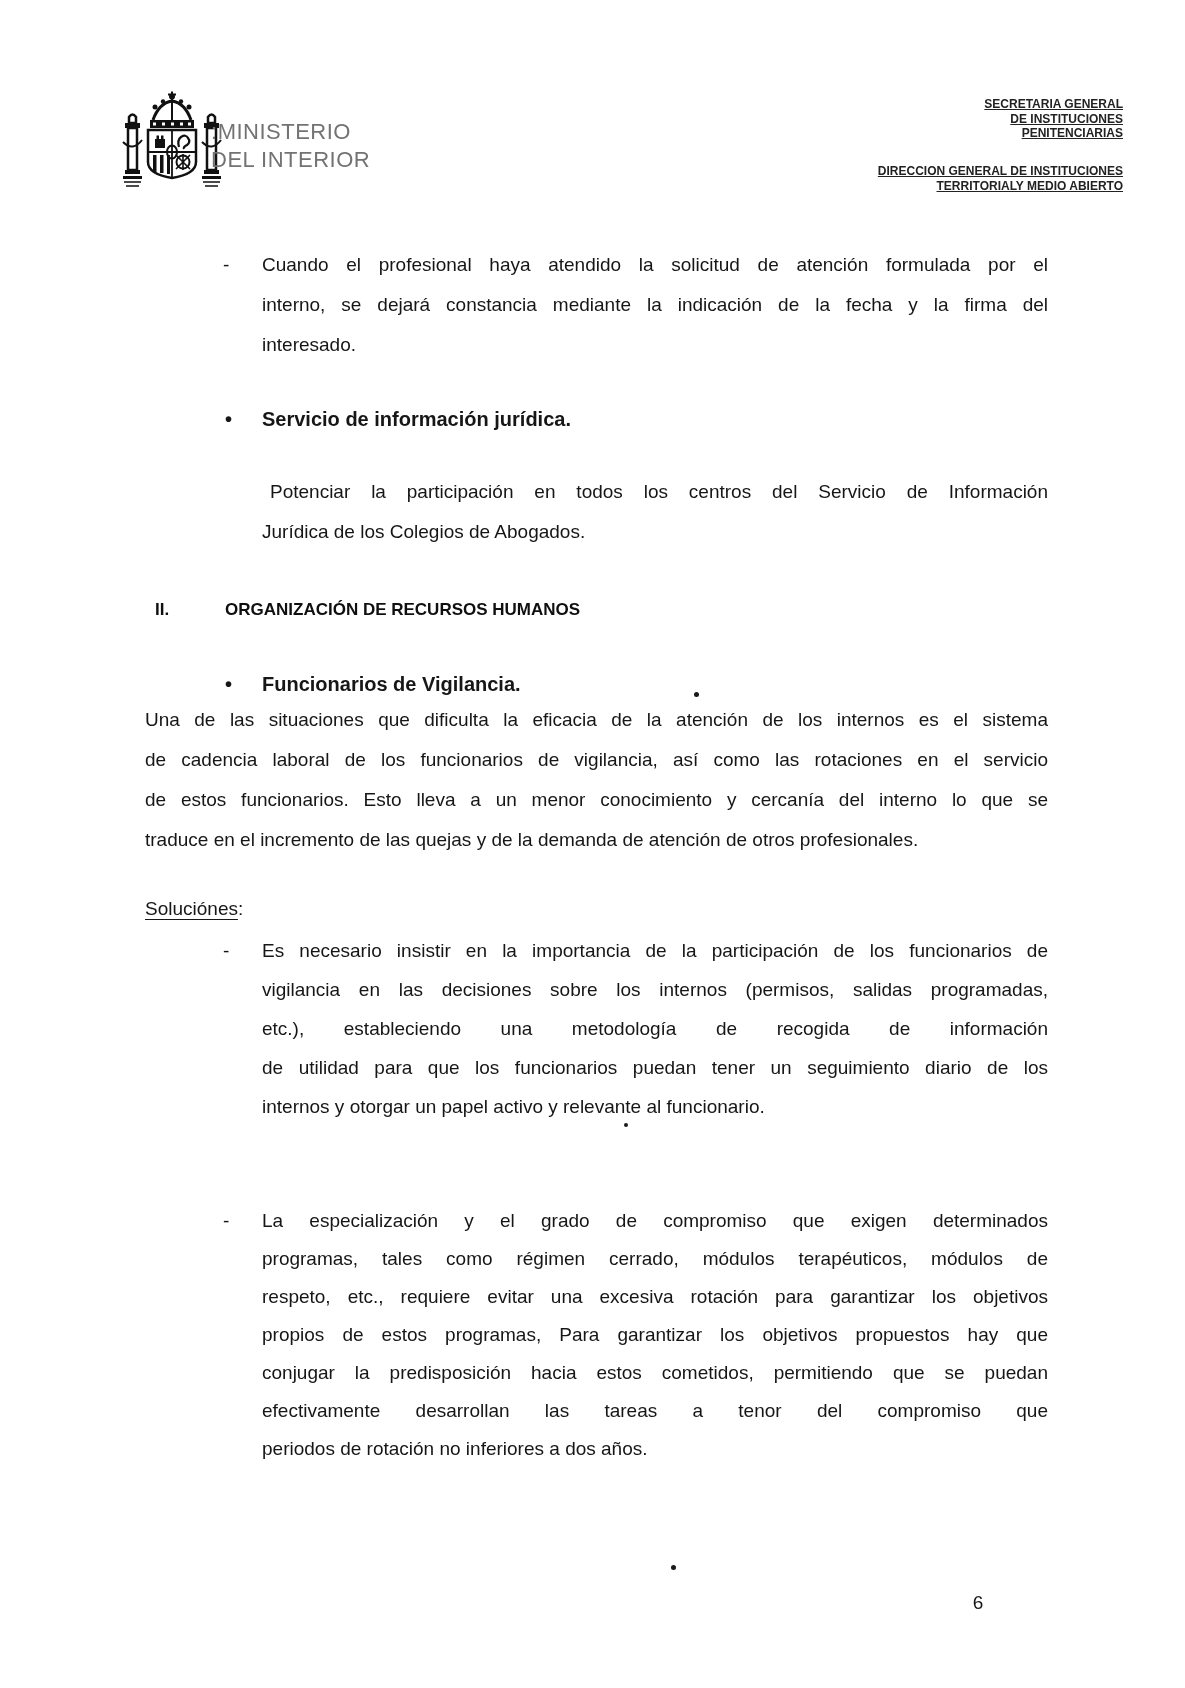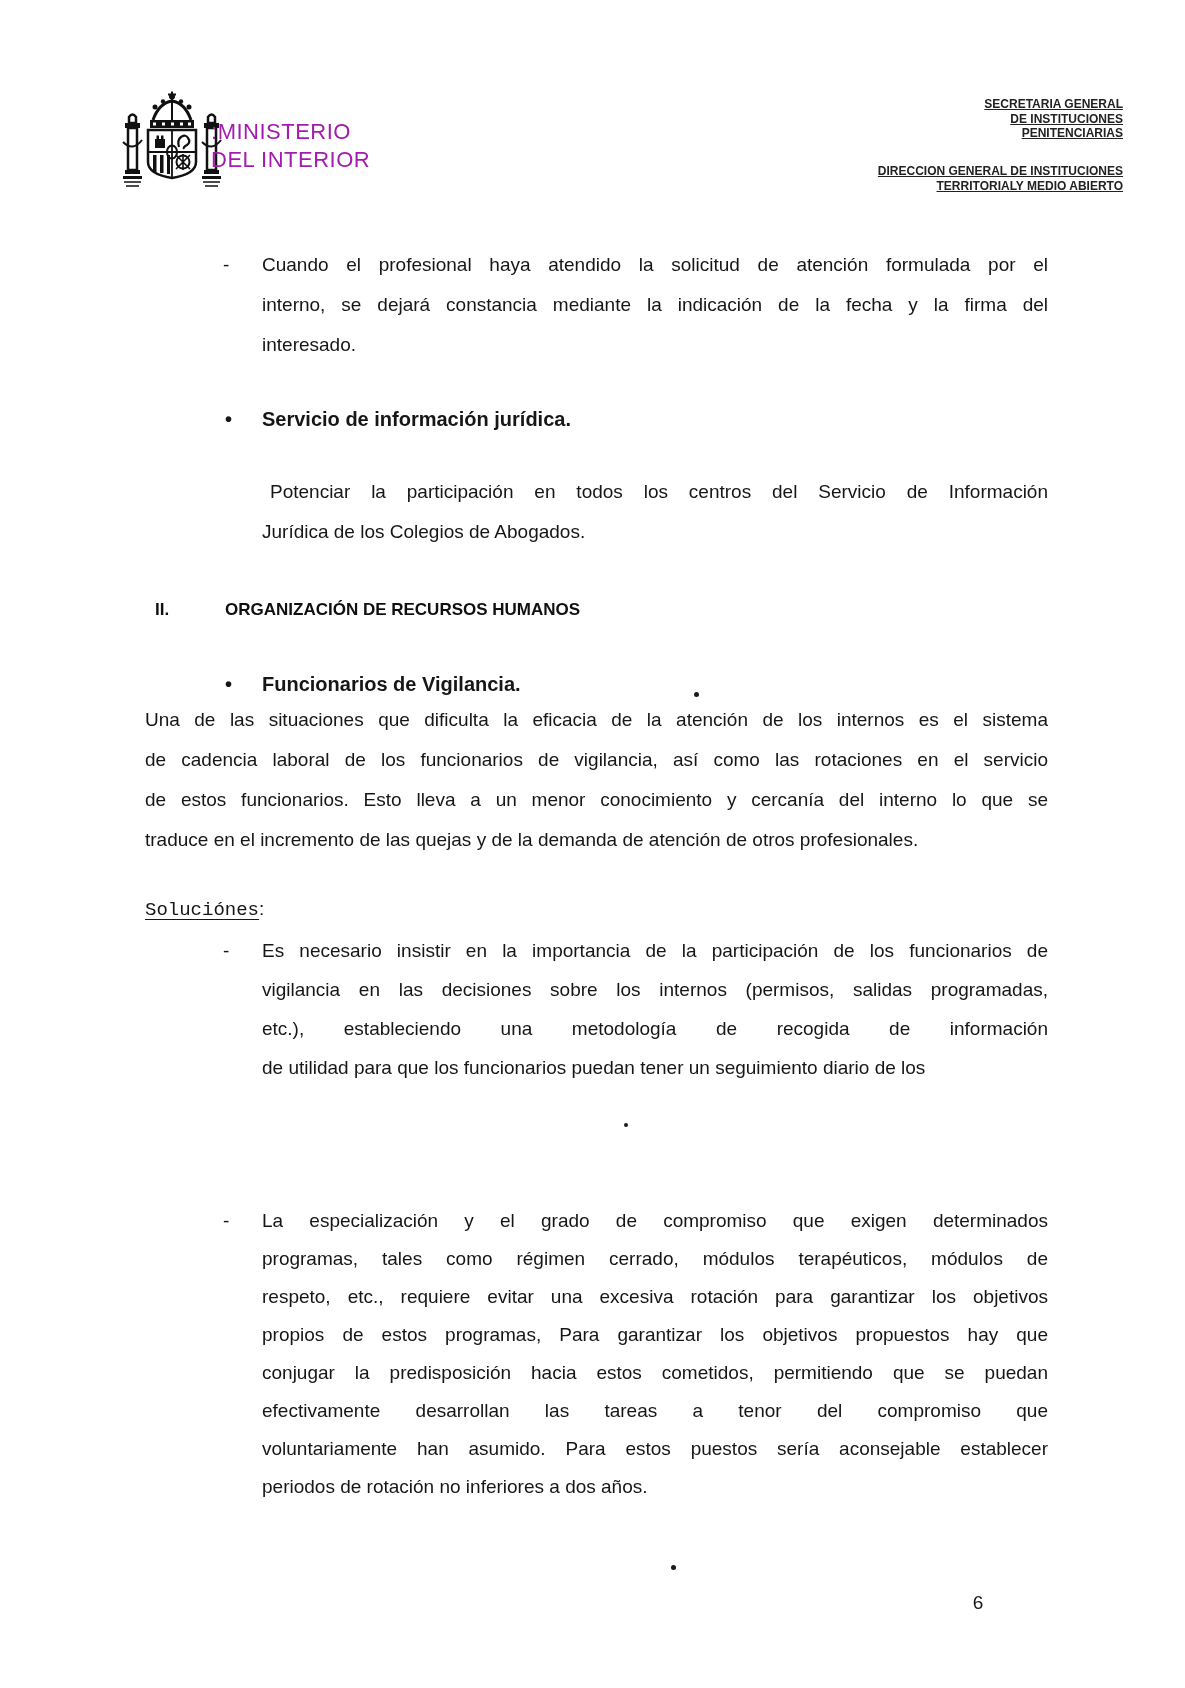--- a/index.html
+++ b/index.html
@@ -6,21 +6,21 @@
   .page {
     position:relative; width:1185px; height:1688px; margin:0 auto;
     background:#ffffff; color:#161616;
     font-family:"Liberation Sans", sans-serif;
     overflow:hidden;
   }
   
   .logo { position:absolute; left:113px; top:88px; width:118px; height:104px; }
   .ministry {
     position:absolute; left:211px; top:118px;
-    font-size:22px; line-height:28px; letter-spacing:0.5px; color:#a21caf;
+    font-size:22px; line-height:28px; letter-spacing:0.5px; color:#737373;
   }
   .right-head {
     position:absolute; left:843px; width:280px;
     font-size:12px; font-weight:bold; line-height:14.5px; color:#222;
   }
   .right-head-1 { top:97px; }
   .right-head-2 { top:164px; }
 
   
   .blk { position:absolute; font-size:19px; line-height:40px; color:#161616; }
@@ -42,21 +42,21 @@
   .para-potenciar .jline:first-child { text-indent:8px; }
 
   .section-head { top:590px; left:155px; width:900px; font-weight:bold; font-size:17px; color:#0f0f0f; }
   .section-head .numeral { position:absolute; left:0; top:0; }
   .section-head .title { margin-left:70px; }
 
   .head-funcionarios { top:664px; }
   .para-vigilancia   { top:700px; left:145px; width:903px; }
 
   .soluciones { top:889px; left:145px; width:400px; }
-  .soluciones .u { text-decoration:underline; text-underline-offset:4px;font-family:Liberation Mono, monospace; }
+  .soluciones .u { text-decoration:underline; text-underline-offset:4px; }
 
   .solucion-1 { top:931px; line-height:39px; }
   .solucion-2 { top:1202px; line-height:38px; }
 
   .page-number { position:absolute; left:958px; top:1592px; width:40px; font-size:19px; color:#161616; text-align:center; }
 
   
   .dot { position:absolute; background:#1a1a1a; border-radius:50%; }
   .dot-1 { left:694px; top:692px;  width:5px; height:5px; }
   .dot-2 { left:624px; top:1123px; width:4px; height:4px; }
@@ -176,33 +176,33 @@
     <span class="u">Soluciónes</span><span>:</span>
   </div>
 
   <div class="blk dash-item solucion-1">
     <span class="marker">-</span>
     <div class="content">
         <div class="jline">Es necesario insistir en la importancia de la participación de los funcionarios de</div>
         <div class="jline">vigilancia en las decisiones sobre los internos (permisos, salidas programadas,</div>
         <div class="jline">etc.), estableciendo una metodología de recogida de información</div>
         <div class="jline">de utilidad para que los funcionarios puedan tener un seguimiento diario de los</div>
+        <div class="jline">internos y otorgar un papel activo y relevante al funcionario.</div>
       </div>
   </div>
 
   <div class="blk dash-item solucion-2">
     <span class="marker">-</span>
     <div class="content">
         <div class="jline">La especialización y el grado de compromiso que exigen determinados</div>
         <div class="jline">programas, tales como régimen cerrado, módulos terapéuticos, módulos de</div>
         <div class="jline">respeto, etc., requiere evitar una excesiva rotación para garantizar los objetivos</div>
         <div class="jline">propios de estos programas, Para garantizar los objetivos propuestos hay que</div>
         <div class="jline">conjugar la predisposición hacia estos cometidos, permitiendo que se puedan</div>
         <div class="jline">efectivamente desarrollan las tareas  a tenor del compromiso que</div>
-        <div class="jline">voluntariamente han asumido.  Para estos puestos sería aconsejable establecer</div>
         <div class="jline">periodos de rotación no inferiores a dos años.</div>
       </div>
   </div>
 
   <span class="dot dot-1"></span>
   <span class="dot dot-2"></span>
   <span class="dot dot-3"></span>
 
   <div class="page-number">6</div>
 

